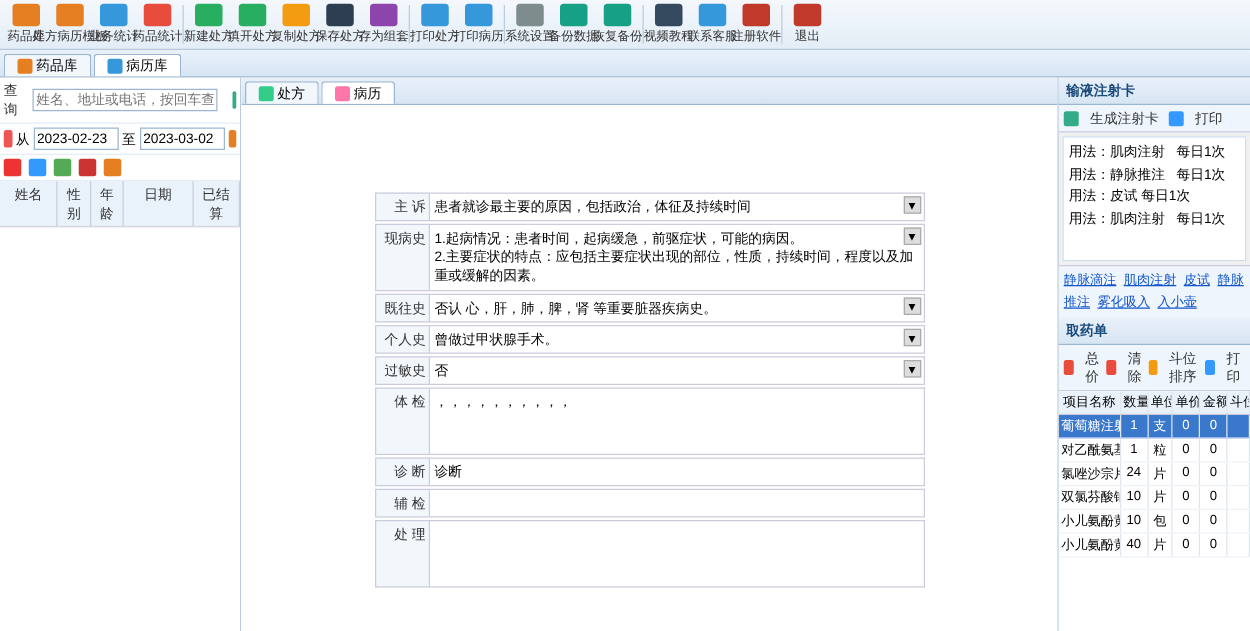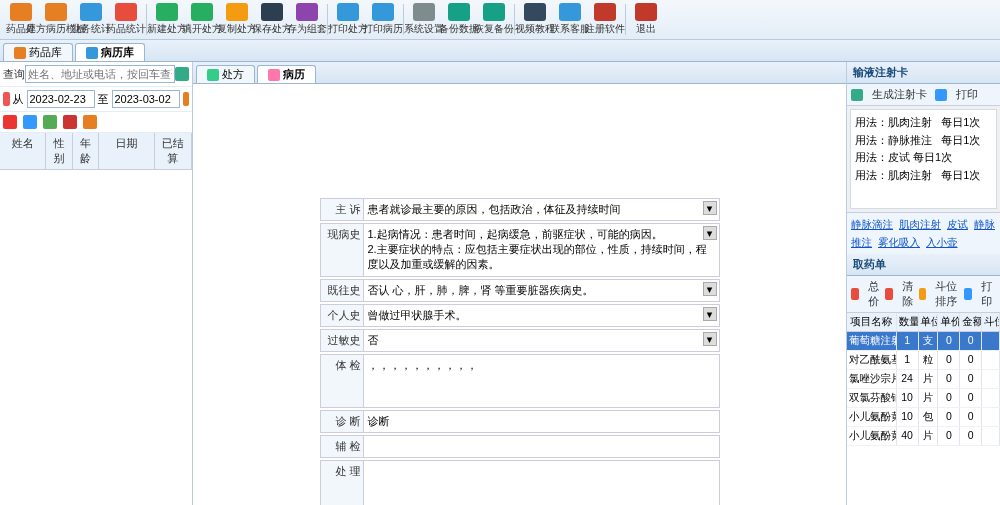--- a/index.html
+++ b/index.html
@@ -5,41 +5,41 @@
 * { box-sizing: border-box; margin: 0; padding: 0; font-family: "Microsoft YaHei", SimSun, sans-serif; font-size: 11px; }
 body { background: #f0f0f0; width: 1000px; height: 505px; overflow: hidden; display: flex; flex-direction: column; }
 
 .toolbar { background: linear-gradient(#f4f8fc,#e3edf7); border-bottom: 1px solid #b5c8dc; display: flex; padding: 2px 4px; height: 40px; gap: 1px; }
 .tbtn { display: flex; flex-direction: column; align-items: center; width: 34px; cursor: pointer; padding: 1px; border-radius: 3px; }
 .tico { width: 22px; height: 20px; border-radius: 3px; }
 .tlabel { font-size: 10px; color: #333; white-space: nowrap; margin-top: 1px; }
 
 .tabbar { background: linear-gradient(#e9f1fa,#d7e5f3); border-bottom: 1px solid #9bb6d2; display: flex; height: 22px; padding-top: 3px; padding-left: 3px; gap: 2px; }
 .tab { background: #f2f7fc; border: 1px solid #9bb6d2; border-bottom: none; border-radius: 3px 3px 0 0; padding: 2px 10px; display: flex; align-items: center; gap: 3px; cursor: pointer; }
-.tab.active { background: #fff; font-weight: bold; }
+.tab.active { background: #fff; font-weight: normal; }
 .tabico { width: 12px; height: 12px; background: #5a8; border-radius: 2px; }
 
 .mainrow { flex: 1; display: flex; overflow: hidden; }
 .leftpanel { width: 193px; background: #fff; border-right: 1px solid #bcd; display: flex; flex-direction: column; }
-.searchrow { display: flex; align-items: center; padding: 3px; gap: 0; border-bottom: 1px solid #e3edf7; }
+.searchrow { display: flex; align-items: center; padding: 3px; gap: 12px; border-bottom: 1px solid #e3edf7; }
 .searchlbl { color: #333; }
 .searchinp { flex:1; border: 1px solid #9bb6d2; padding: 2px; height: 18px; }
 .refr { width: 14px; height: 14px; background: #3a8; border-radius: 2px; cursor: pointer; }
 .daterow { display: flex; align-items: center; padding: 3px; gap: 3px; border-bottom: 1px solid #e3edf7; }
 .dinp { border: 1px solid #9bb6d2; padding: 2px; width: 68px; height: 18px; }
 .dico { width: 14px; height:14px; background:#f6c; border-radius:2px; }
 .iconrow { display: flex; align-items: center; padding: 3px; gap: 6px; border-bottom: 1px solid #e3edf7; }
 .mini { width: 14px; height:14px; border-radius:2px; cursor:pointer; }
 .header-row { display:flex; background:#e9f1fa; border-bottom:1px solid #ccd; }
 .hcell { padding:3px 4px; border-right:1px solid #ccd; text-align:center; color:#333; }
 
 .centerarea { flex:1; background:#fff; display:flex; flex-direction:column; overflow:hidden; }
 .ctabbar { background: linear-gradient(#e9f1fa,#d7e5f3); border-bottom:1px solid #9bb6d2; display:flex; height:22px; padding-top:3px; padding-left:3px; gap:2px; }
 .formwrap { flex:1; overflow:auto; padding-top:70px; display:flex; justify-content:center; }
-.form { width: 400px; margin-top: 44px; }
+.form { width: 440px; }
 .fr { display:flex; margin-bottom:2px; }
 .fl { width:44px; background:#f2f7fc; border:1px solid #ccd; padding:3px 2px; text-align:right; color:#333; }
 .fi { flex:1; border:1px solid #ccd; border-left:none; padding:3px 4px; background:#fff; position:relative; min-height:18px; }
 .fi .dd { position:absolute; right:2px; top:2px; width:14px; height:14px; background:#ddd; border:1px solid #aaa; cursor:pointer; display:flex; align-items:center; justify-content:center; }
 .fi.tall { min-height: 54px; }
 
 .rightpanel { width: 154px; display:flex; flex-direction:column; border-left:1px solid #bcd; }
 .rphead { background:linear-gradient(#e9f1fa,#d7e5f3); border-bottom:1px solid #9bb6d2; padding:3px 6px; font-weight:bold; color:#1a4a7a; }
 .rpbox { background:#fff; border:1px solid #cde; margin:3px; padding:4px; font-size:10.5px; line-height:1.6; }
 .linkbar { background:#eef5fc; padding:3px 4px; border-top:1px solid #ccd; line-height:1.6; }

